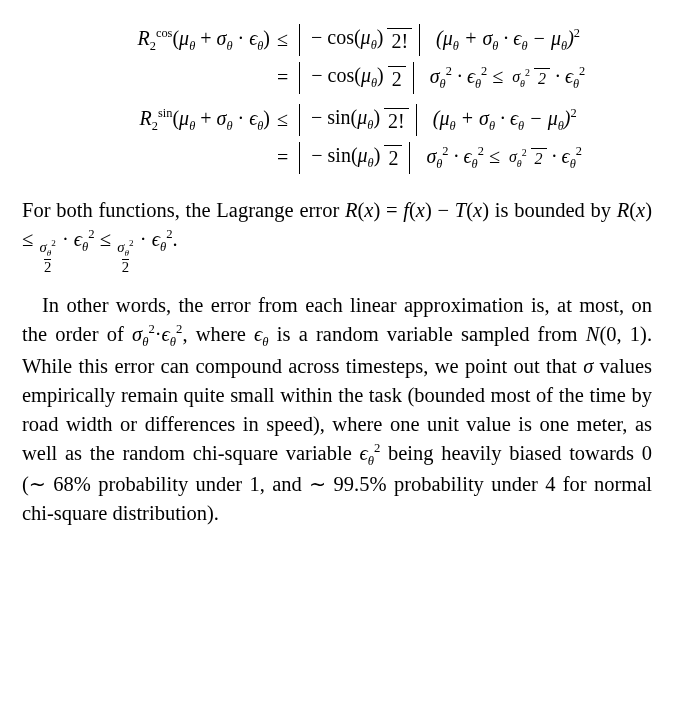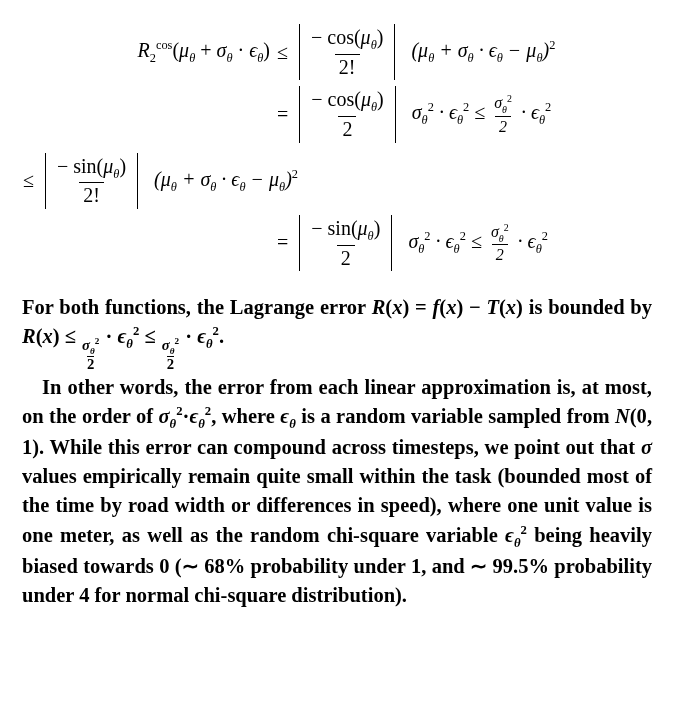--- a/index.html
+++ b/index.html
@@ -49,21 +49,21 @@
   .absfrac {
     display: inline-flex;
     align-items: stretch;
     border-left: 1.6px solid #000;
     border-right: 1.6px solid #000;
     padding: 2px 7px;
     margin: 0 4px;
   }
   .frac {
     display: inline-flex;
-    flex-direction: column;
+    flex-direction: row;
     align-items: center;
     justify-content: center;
     vertical-align: middle;
     line-height: 1.12;
   }
   .frac > .num {
     padding: 0 4px 1px 4px;
   }
   .frac > .den {
     border-top: 1.4px solid #000;
@@ -87,21 +87,21 @@
   sub { vertical-align: sub; }
 
   
   .prose {
     margin-top: 22px;
     font-size: 20.5px;
     line-height: 1.42;
     text-align: justify;
     text-justify: inter-word;
   }
-  .prose p { margin: 0 0 0 0; font-weight: bold; }
+  .prose p { margin: 16px 0 0 0; }
   .prose p.indent { text-indent: 20px; }
   .inline-frac {
     display: inline-flex;
     flex-direction: column;
     align-items: center;
     vertical-align: -0.45em;
     font-size: 0.72em;
     line-height: 1.05;
     margin: 0 1px;
   }
@@ -147,20 +147,23 @@
         <span class="it">σ</span><sub>θ</sub><sup class="up">2</sup> · <span class="it">ϵ</span><sub>θ</sub><sup class="up">2</sup> ≤
         <span class="frac small" style="display:inline-flex; vertical-align:middle;">
           <span class="num"><span class="it">σ</span><sub>θ</sub><sup class="up">2</sup></span>
           <span class="den">2</span>
         </span>
         · <span class="it">ϵ</span><sub>θ</sub><sup class="up">2</sup>
       </span>
     </div>
 
     <div class="eq-row" style="margin-top:10px;">
+      <span class="eq-lhs">
+        <span class="it">R</span><sub class="up">2</sub><sup class="up">sin</sup><span class="up">(</span><span class="it">μ</span><sub>θ</sub> <span class="up">+</span> <span class="it">σ</span><sub>θ</sub> <span class="up">·</span> <span class="it">ϵ</span><sub>θ</sub><span class="up">)</span>
+      </span>
       <span class="rel">≤</span>
       <span class="absfrac">
         <span class="frac">
           <span class="num">− sin(<span class="it">μ</span><sub>θ</sub>)</span>
           <span class="den">2!</span>
         </span>
       </span>
       <span class="tail">
         (<span class="it">μ</span><sub>θ</sub> + <span class="it">σ</span><sub>θ</sub> · <span class="it">ϵ</span><sub>θ</sub> − <span class="it">μ</span><sub>θ</sub>)<sup class="up">2</sup>
       </span>

